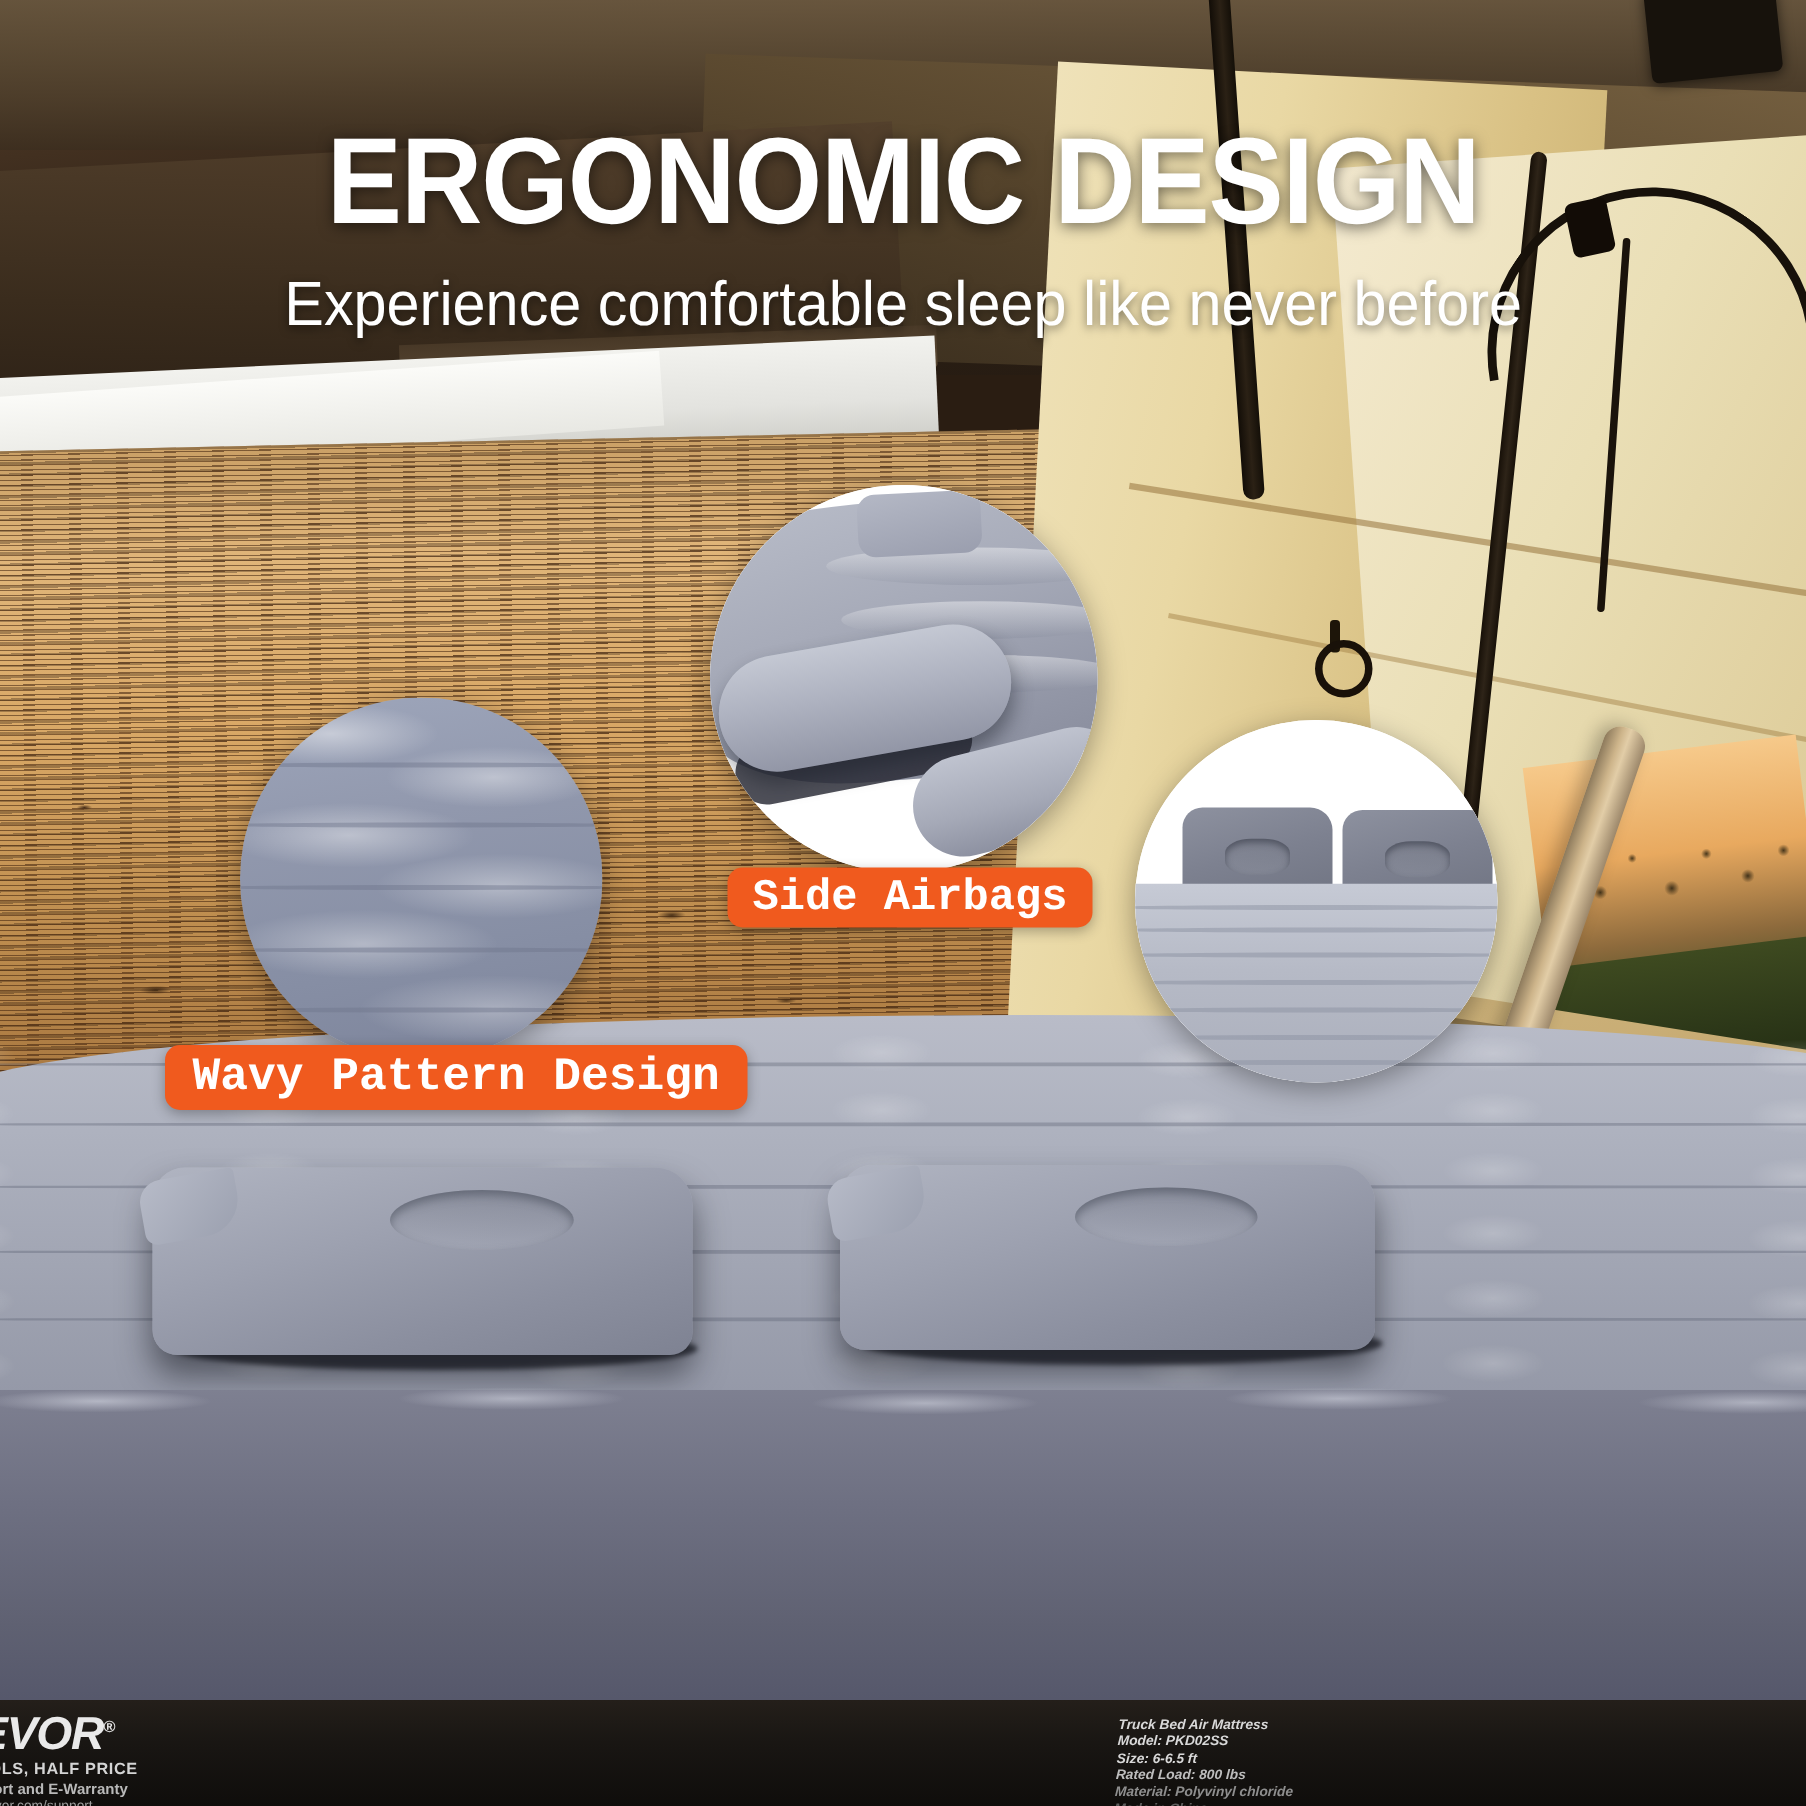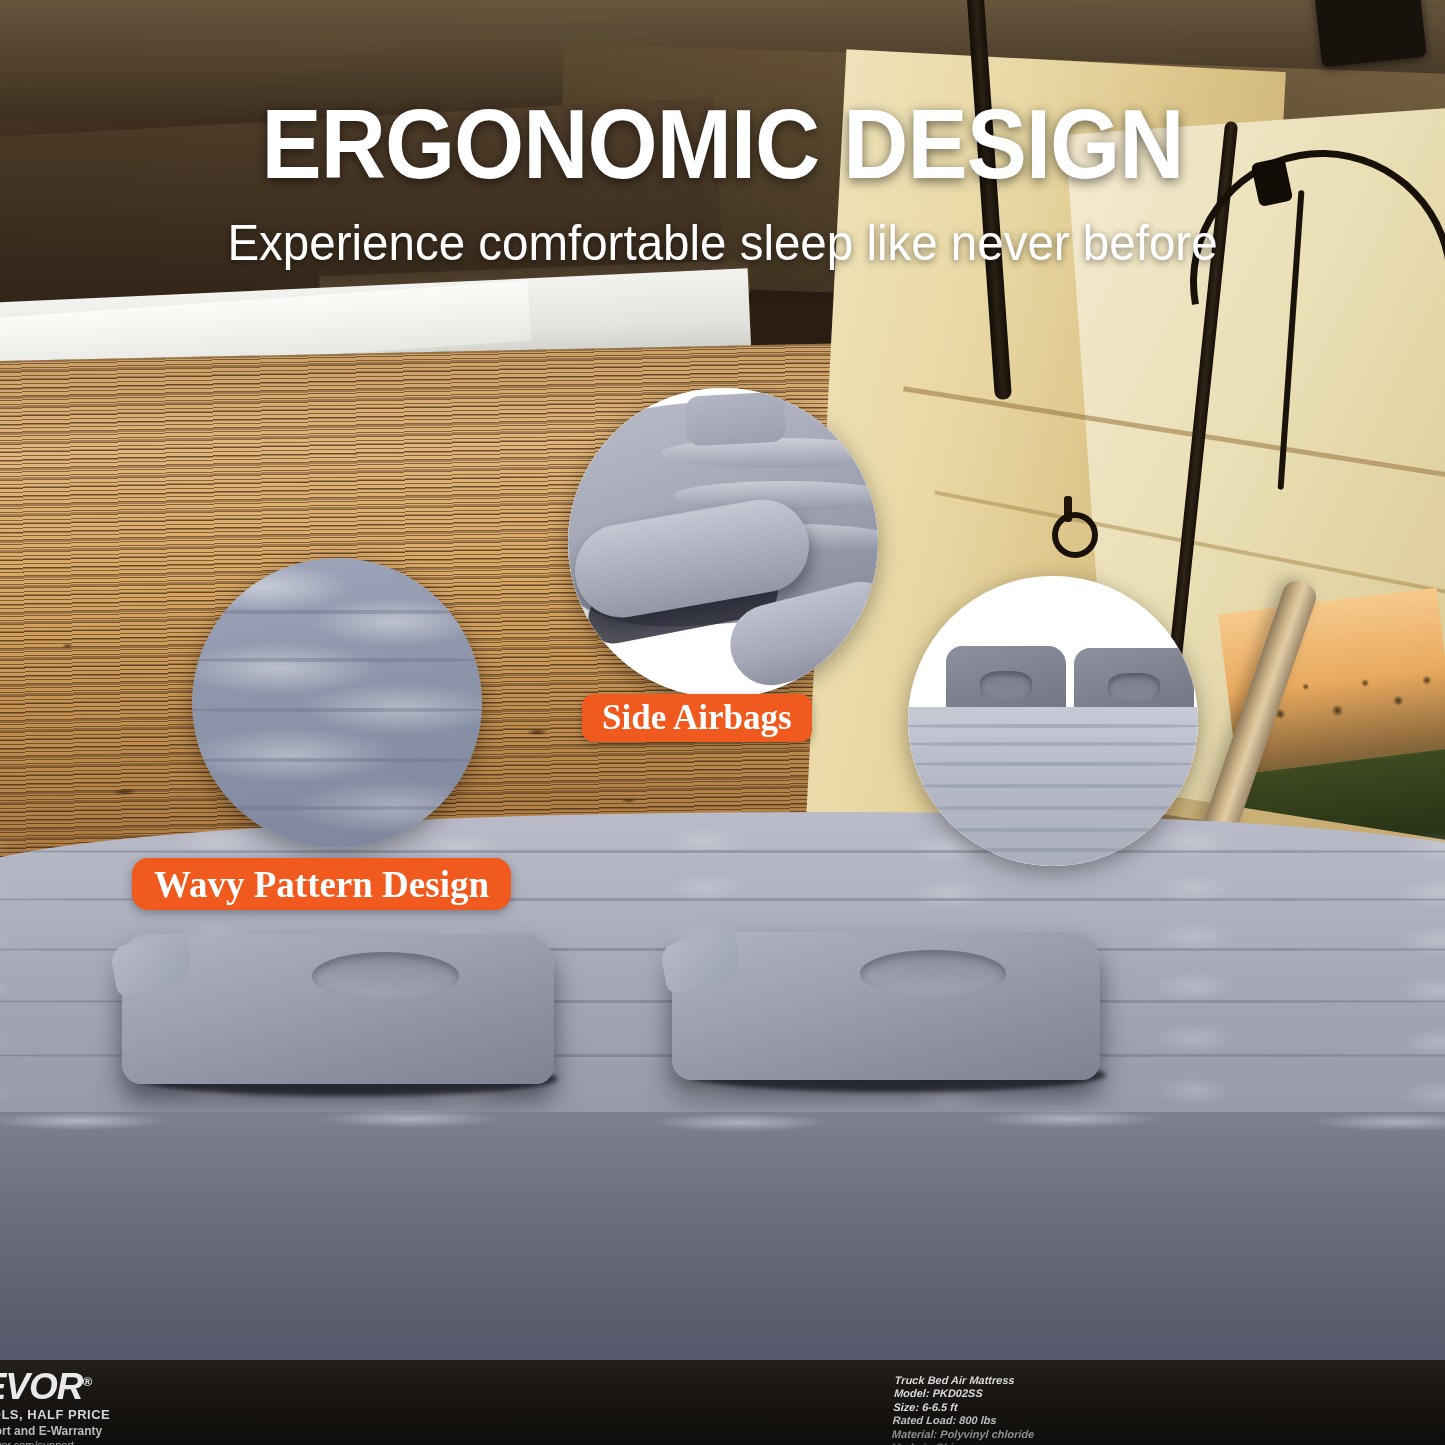--- a/index.html
+++ b/index.html
@@ -342,26 +342,26 @@
   }
   .subtitle{
     position:absolute;left:0;top:214px;width:100%;text-align:center;
     font-family:"Liberation Sans",sans-serif;
     font-weight:normal;font-size:50px;color:#fff;transform:scaleX(.95);
     text-shadow:0 2px 8px rgba(0,0,0,.5);
   }
 
   .badge{
     position:absolute;background:#f05a1e;border-radius:12px;
-    color:#fff;font-weight:bold;font-family:Liberation Serif, serif;
+    color:#fff;font-weight:bold;font-family:Liberation Mono, monospace;
     display:flex;align-items:center;justify-content:center;
     box-shadow:0 3px 10px rgba(0,0,0,.3);white-space:nowrap;
   }
   .b-side{left:582px;top:694px;height:48px;padding:0 20px;font-size:35px;}
-  .b-wavy{left:132px;top:858px;height:52px;padding:0 22px;font-size:37px;border-radius:16px;}
+  .b-wavy{left:132px;top:836px;height:52px;padding:0 22px;font-size:37px;}
   .b-pillow{left:810px;top:874px;height:50px;padding:0 20px;font-size:36px;}
 
   
   .strip{
     position:absolute;left:0;top:1360px;width:100%;height:85px;
     background:linear-gradient(180deg,#241f1a 0%,#191613 40%,#0f0d0b 100%);
     overflow:hidden;
   }
   .brandblock{
     position:absolute;left:-42px;top:8px;color:#cfcfcf;

